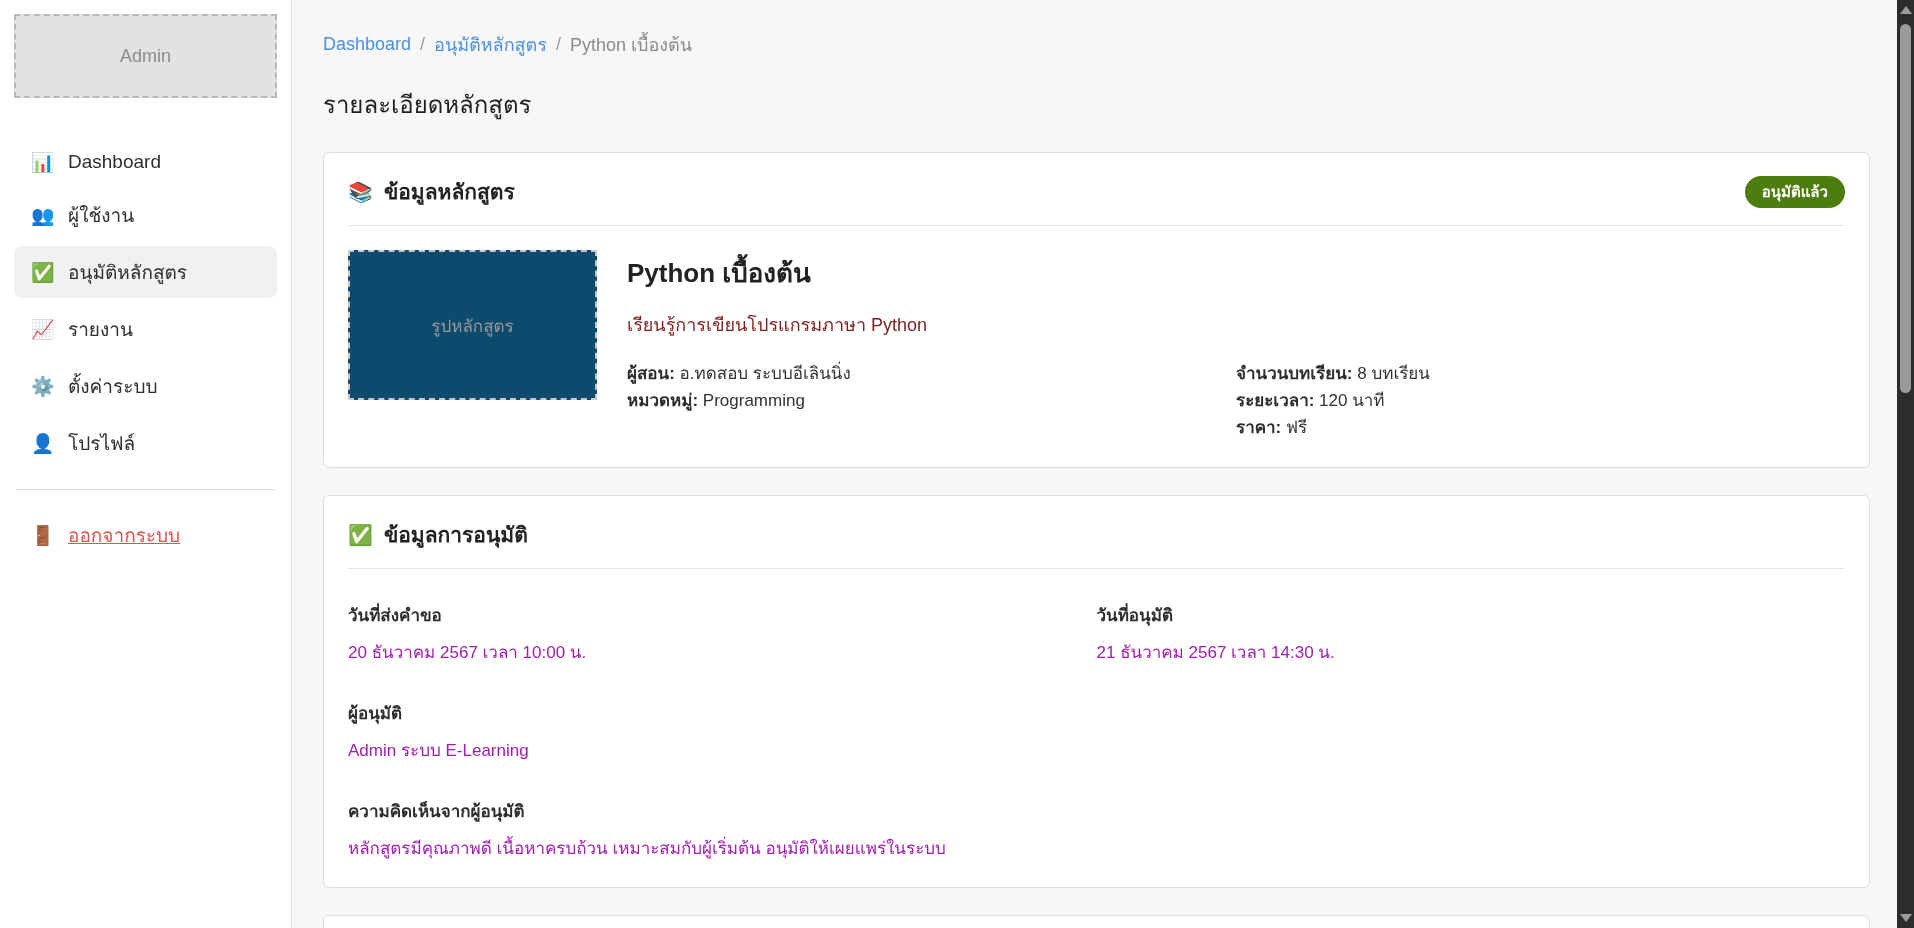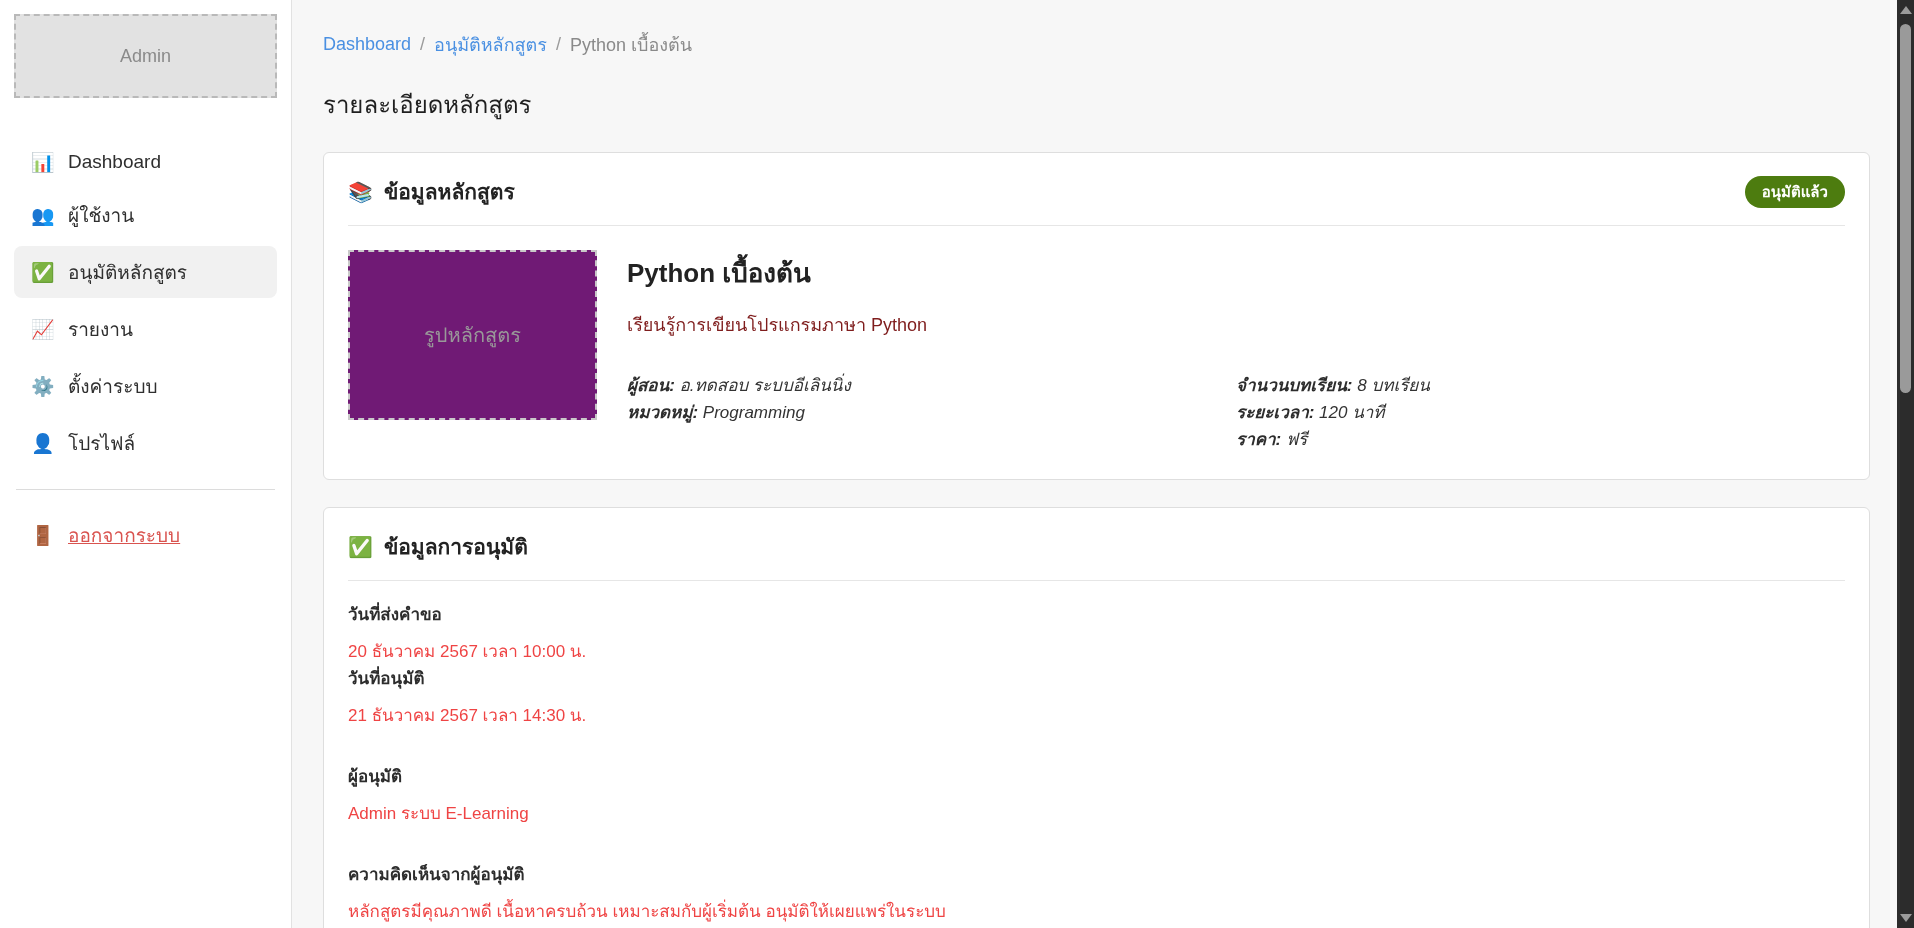--- a/index.html
+++ b/index.html
@@ -105,41 +105,41 @@
     font-size: 15px;
     font-weight: bold;
     padding: 7px 17px;
     border-radius: 999px;
     line-height: 1.2;
   }
 
   
   .course-row { display: flex; gap: 30px; margin-top: 24px; }
   .course-image-placeholder {
-    width: 249px; height: 170px;
+    width: 249px; height: 150px;
     flex-shrink: 0;
-    background: #701a75;
+    background: #0c4a6e;
     border: 2px dashed #c9c9c9;
     display: flex; align-items: center; justify-content: center;
     color: #999;
-    font-size: 20px;
+    font-size: 17px;
   }
   .course-info { flex: 1; padding-top: 2px; }
   .course-title { font-size: 26px; font-weight: bold; color: #222; }
   .course-desc { color: #7f1d1d; font-size: 18px; margin-top: 17px; }
-  .course-fields { display: flex; margin-top: 33px; font-style: italic; }
+  .course-fields { display: flex; margin-top: 21px; }
   .course-fields .field-col { flex: 1; }
   .field-line { font-size: 17px; line-height: 27px; color: #333; }
   .field-line b { color: #2d2d2d; }
 
   
-  .approval-grid { display: flex; margin-top: 19px; flex-direction: column; }
+  .approval-grid { display: flex; margin-top: 32px; }
   .approval-grid .ap-col { flex: 1; }
   .ap-label { font-size: 17px; font-weight: bold; color: #2d2d2d; margin-bottom: 10px; }
-  .ap-value { font-size: 17px; color: #ef4444; }
+  .ap-value { font-size: 17px; color: #a21caf; }
   .ap-group { margin-top: 34px; }
 
   
   .scrollbar {
     position: absolute;
     top: 0; right: 0;
     width: 17px; height: 100%;
     background: #2c2c2c;
   }
   .scroll-arrow-up, .scroll-arrow-down {

